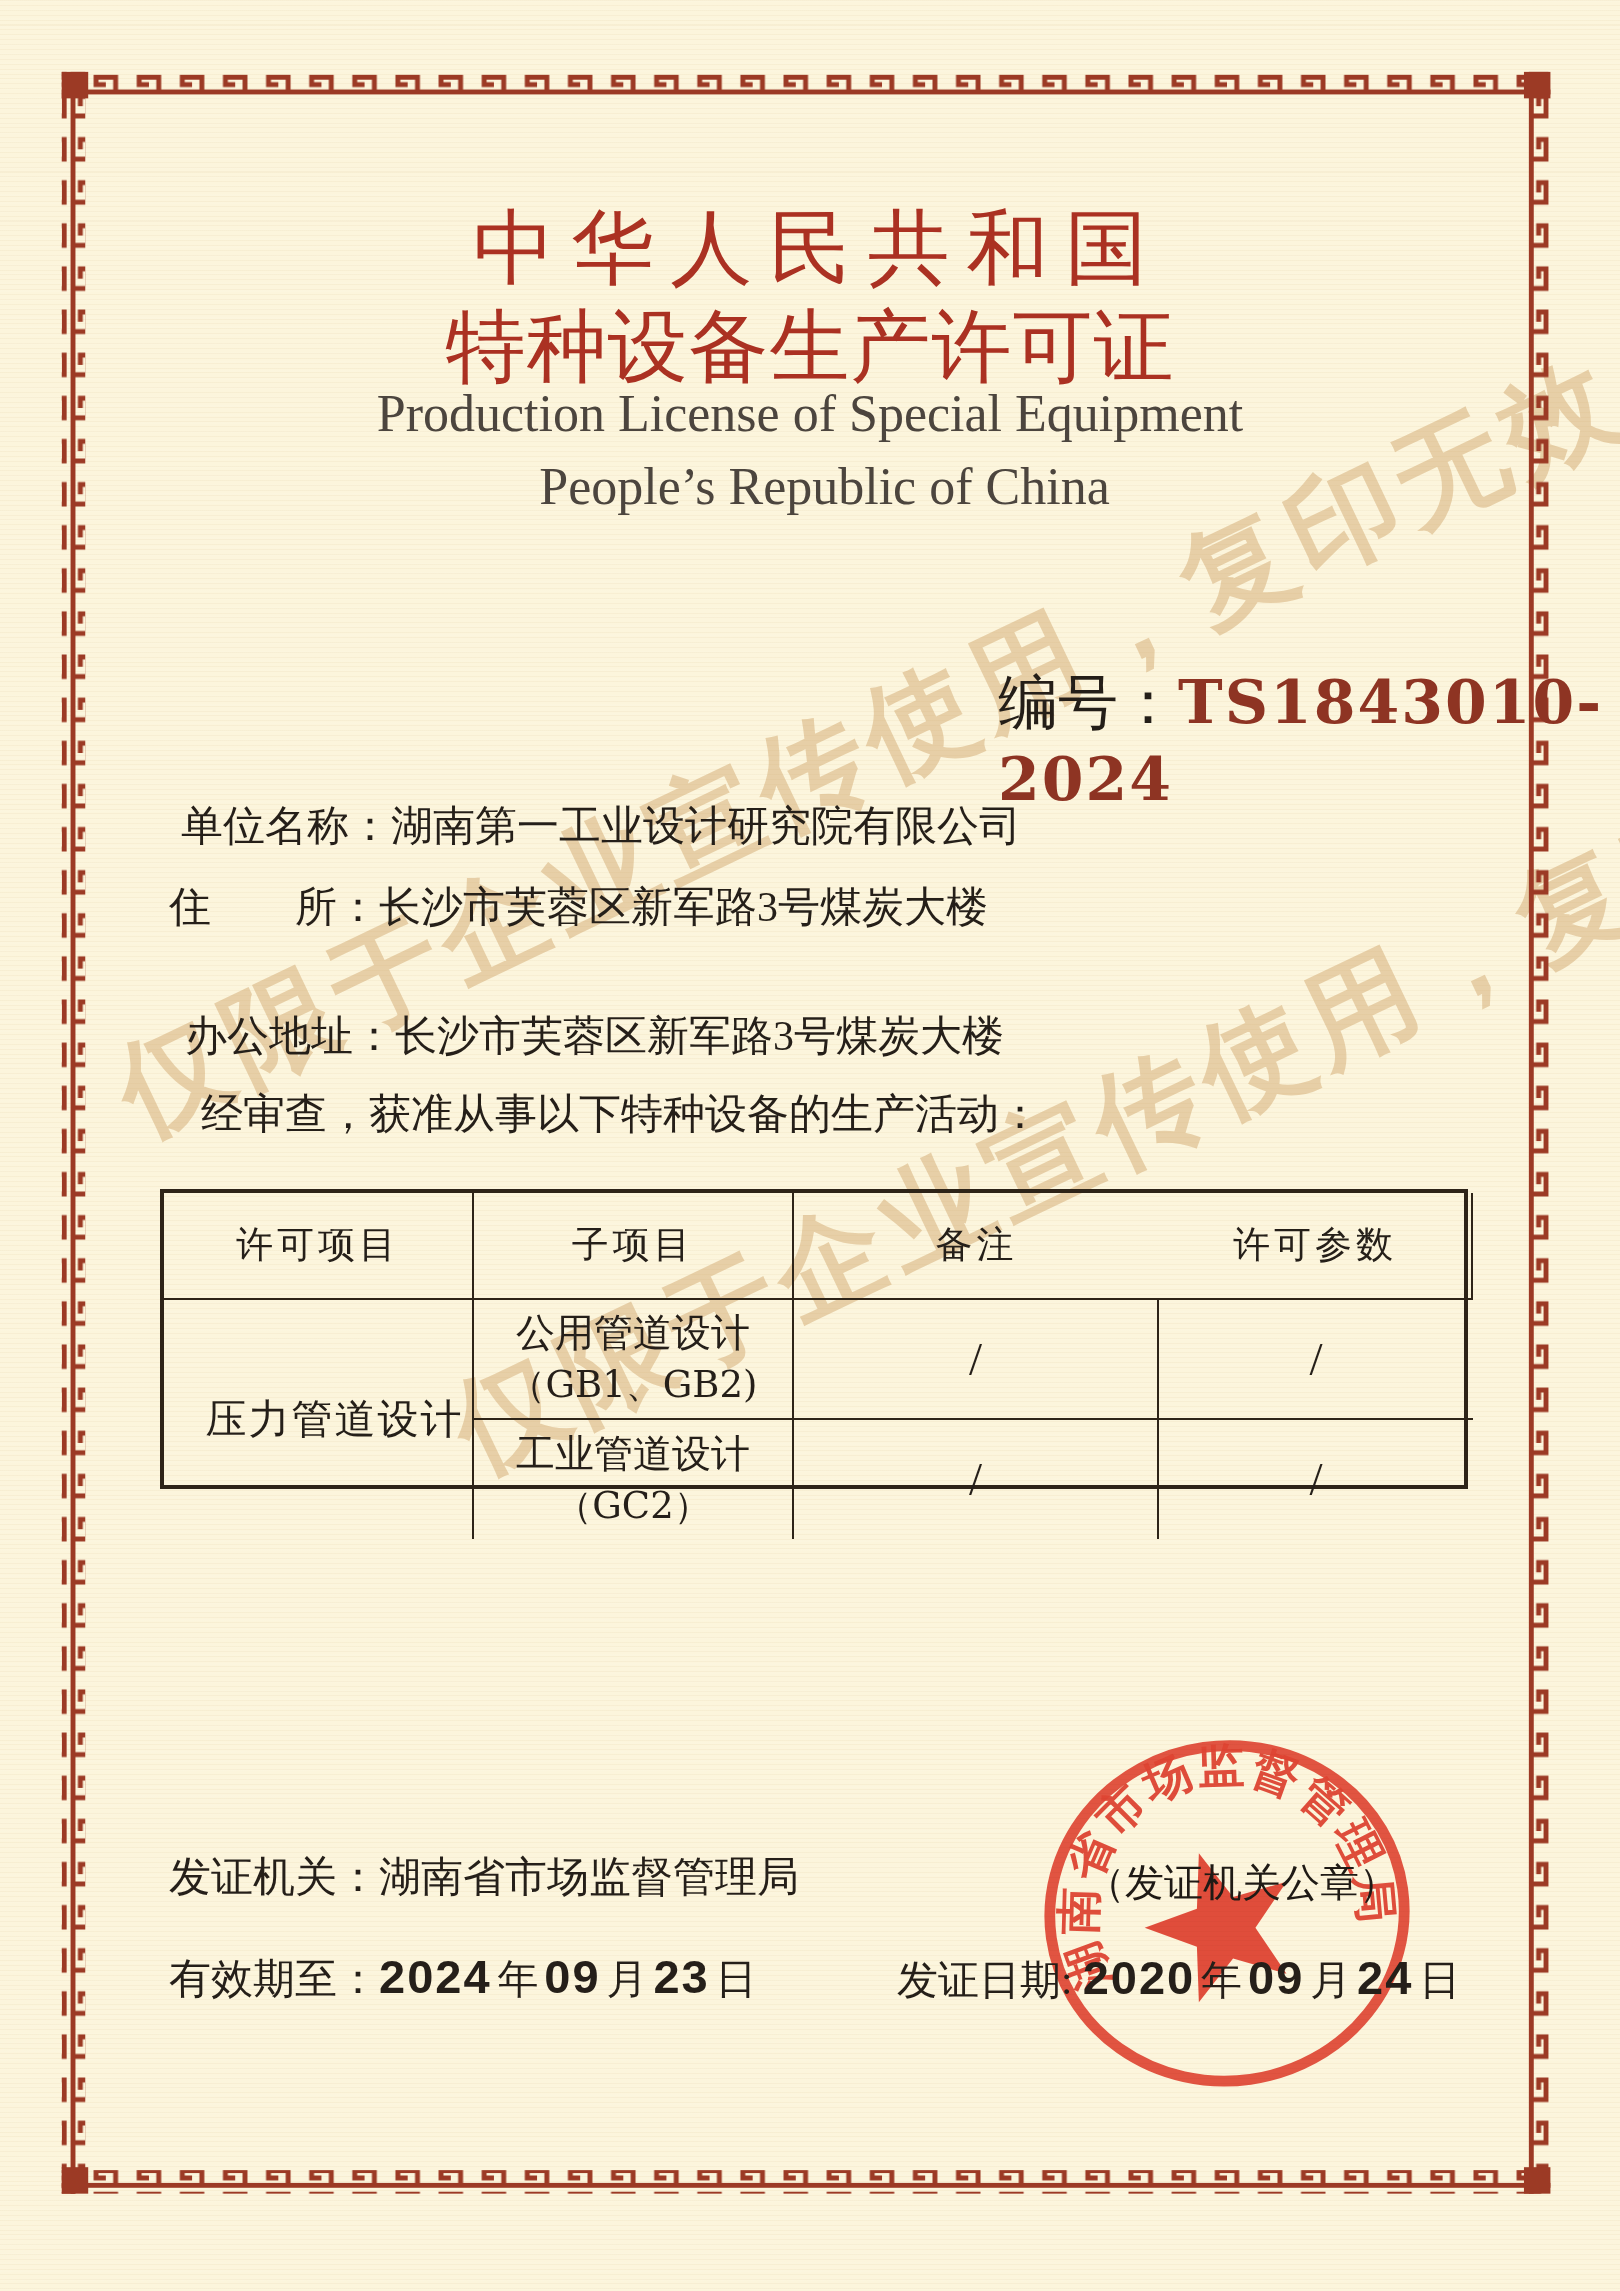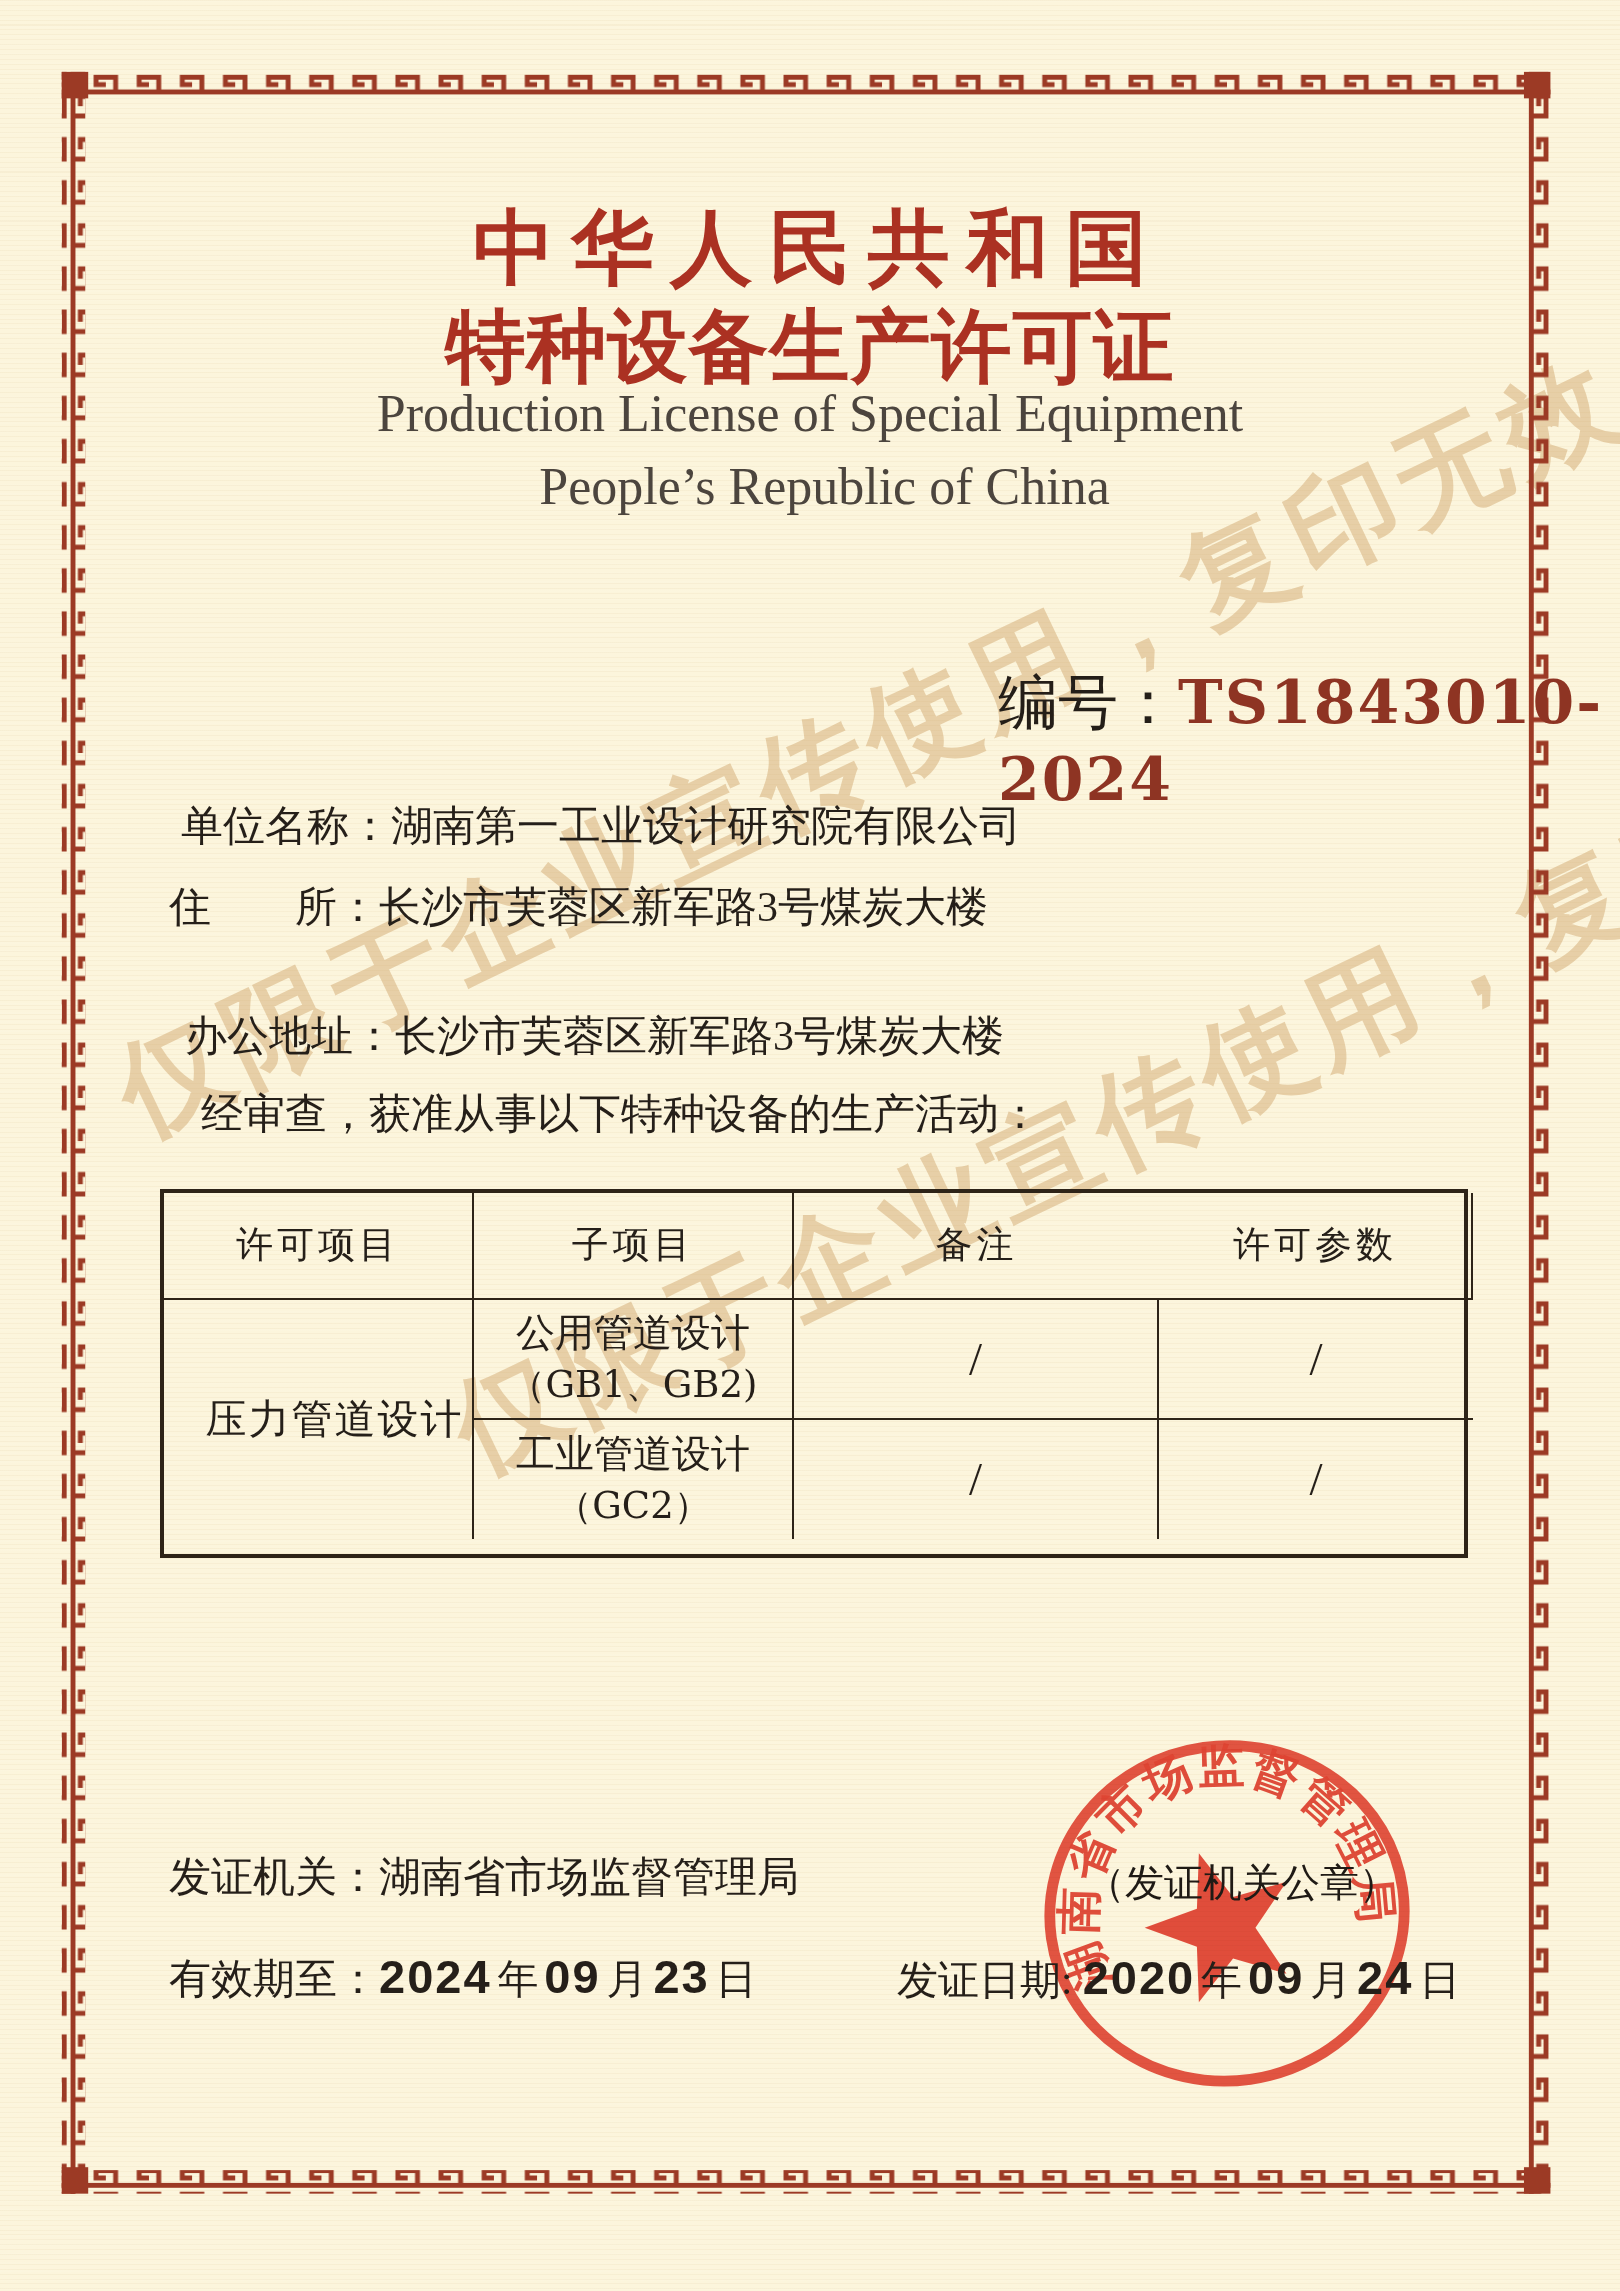--- a/index.html
+++ b/index.html
@@ -10,37 +10,37 @@
     overflow:hidden;
     background:
       repeating-linear-gradient(180deg, rgba(189,150,88,0.07) 0 1px, rgba(0,0,0,0) 1px 4.9px),
       repeating-linear-gradient(180deg, rgba(255,255,255,0.05) 0 2px, rgba(0,0,0,0) 2px 8.8px),
       #fcf5dc;
     font-family:"Liberation Serif", serif;
     color:#251f19;
   }
   .abs{position:absolute;}
   
-  .title-cn{left:0;right:0;text-align:center;color:#ab3122;font-weight:bold;z-index:3;}
+  .title-cn{left:0;right:0;text-align:center;color:#ab3122;font-weight:normal;z-index:3;}
   .title-cn-1{top:194px;font-size:82px;letter-spacing:16.7px;padding-left:16.7px;}
   .title-cn-2{top:294px;font-size:80px;letter-spacing:1px;}
   .title-en{left:0;right:0;text-align:center;color:#4c453e;font-size:52px;z-index:3;}
   .title-en-1{top:384px;}
   .title-en-2{top:457px;padding-left:29px;}
   
   .license-line{left:998px;top:663px;font-size:60px;z-index:3;}
   .license-line .lbl{color:#241e18;}
   .license-line .val{color:#8e3423;font-family:"DejaVu Serif",serif;font-weight:600;letter-spacing:2px;}
   
   .field{left:169px;font-size:42px;z-index:3;white-space:nowrap;}
   .f1{top:798px;margin-left:12px;} .f2{top:879px;} .f3{top:1008px;margin-left:16px;}
   
   .approval{left:201px;top:1086px;font-size:42px;z-index:3;}
   
-  .lic-table{left:160px;top:1189px;width:1308px;height:369px;z-index:3;
+  .lic-table{left:160px;top:1189px;width:1308px;height:300px;z-index:3;
     display:grid;
     grid-template-columns:310px 320px 365px 314px;
     grid-template-rows:107px 120px 119px;
     border:4.9px solid #2e2418; box-sizing:border-box;
     background:transparent;}
   .cell{border-right:2.9px solid #2e2418;border-bottom:2.9px solid #2e2418;
     display:flex;flex-direction:column;align-items:center;justify-content:center;
     font-size:37px;line-height:1.2;box-sizing:border-box;text-align:center;}
   .cell.last{border-right:none;}
   .cell.bottom{border-bottom:none;}

